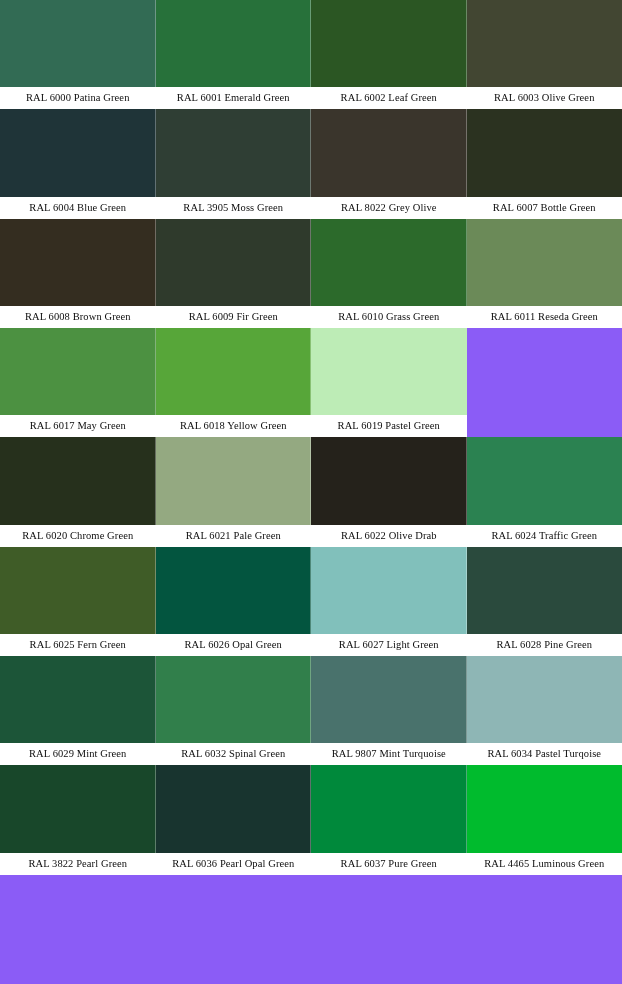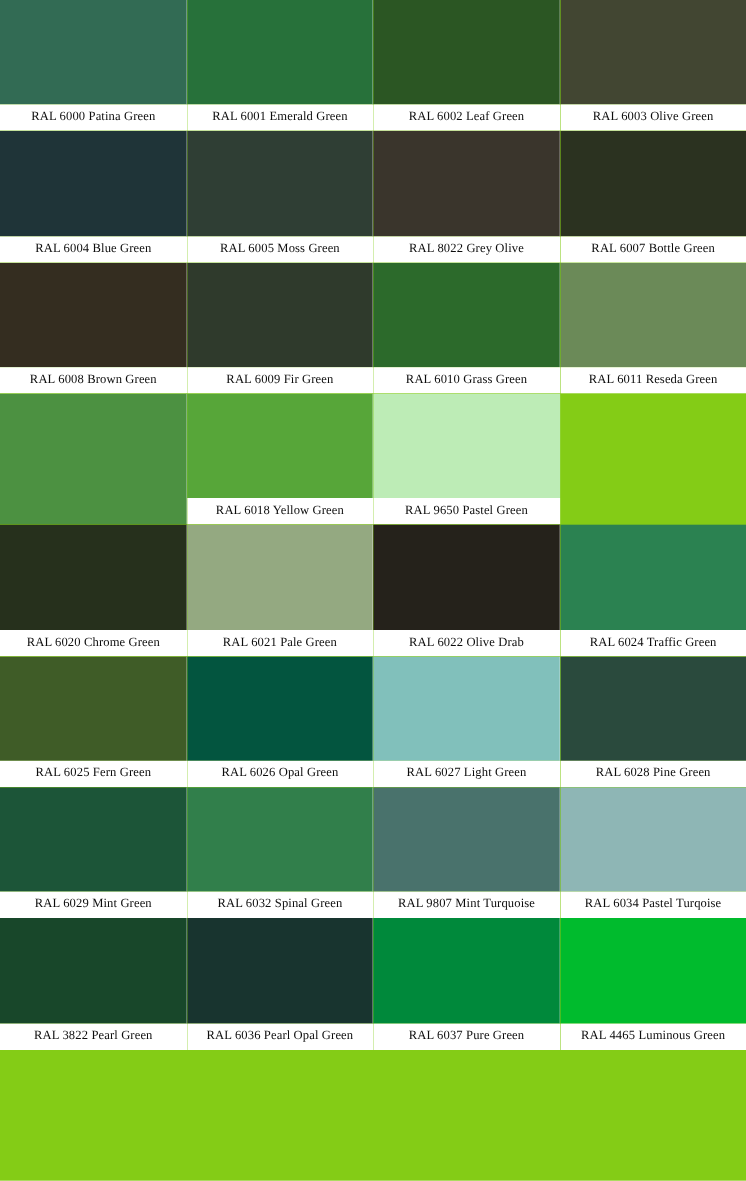--- a/index.html
+++ b/index.html
@@ -12,21 +12,21 @@
     width: 622px;
     height: 984px;
     overflow: hidden;
     font-family: "Liberation Serif", "DejaVu Serif", serif;
   }
   #chart {
     width: 622px;
     height: 984px;
     display: flex;
     flex-direction: column;
-    background: #84cc16;
+    background: #8b5cf6;
   }
   .chart-row {
     display: flex;
     flex-direction: row;
     width: 622px;
     height: 109.33px;
     flex: 0 0 auto;
   }
   .swatch-cell {
     width: 155.5px;
@@ -82,21 +82,21 @@
         <div class="swatch-label">RAL 6003 Olive Green</div>
       </div>
     </div>
     <div class="chart-row">
       <div class="swatch-cell">
         <div class="swatch-color" style="background-color: rgb(31, 52, 56);"></div>
         <div class="swatch-label">RAL 6004 Blue Green</div>
       </div>
       <div class="swatch-cell">
         <div class="swatch-color" style="background-color: rgb(47, 62, 52);"></div>
-        <div class="swatch-label">RAL 6005 Moss Green</div>
+        <div class="swatch-label">RAL 3905 Moss Green</div>
       </div>
       <div class="swatch-cell">
         <div class="swatch-color" style="background-color: rgb(58, 53, 44);"></div>
         <div class="swatch-label">RAL 8022 Grey Olive</div>
       </div>
       <div class="swatch-cell">
         <div class="swatch-color" style="background-color: rgb(43, 50, 32);"></div>
         <div class="swatch-label">RAL 6007 Bottle Green</div>
       </div>
     </div>
@@ -114,28 +114,29 @@
         <div class="swatch-label">RAL 6010 Grass Green</div>
       </div>
       <div class="swatch-cell">
         <div class="swatch-color" style="background-color: rgb(107, 138, 88);"></div>
         <div class="swatch-label">RAL 6011 Reseda Green</div>
       </div>
     </div>
     <div class="chart-row">
       <div class="swatch-cell">
         <div class="swatch-color" style="background-color: rgb(76, 145, 65);"></div>
+        <div class="swatch-label">RAL 6017 May Green</div>
       </div>
       <div class="swatch-cell">
         <div class="swatch-color" style="background-color: rgb(87, 166, 57);"></div>
         <div class="swatch-label">RAL 6018 Yellow Green</div>
       </div>
       <div class="swatch-cell">
         <div class="swatch-color" style="background-color: rgb(189, 236, 182);"></div>
-        <div class="swatch-label">RAL 9650 Pastel Green</div>
+        <div class="swatch-label">RAL 6019 Pastel Green</div>
       </div>
     </div>
     <div class="chart-row">
       <div class="swatch-cell">
         <div class="swatch-color" style="background-color: rgb(38, 48, 28);"></div>
         <div class="swatch-label">RAL 6020 Chrome Green</div>
       </div>
       <div class="swatch-cell">
         <div class="swatch-color" style="background-color: rgb(148, 169, 129);"></div>
         <div class="swatch-label">RAL 6021 Pale Green</div>

